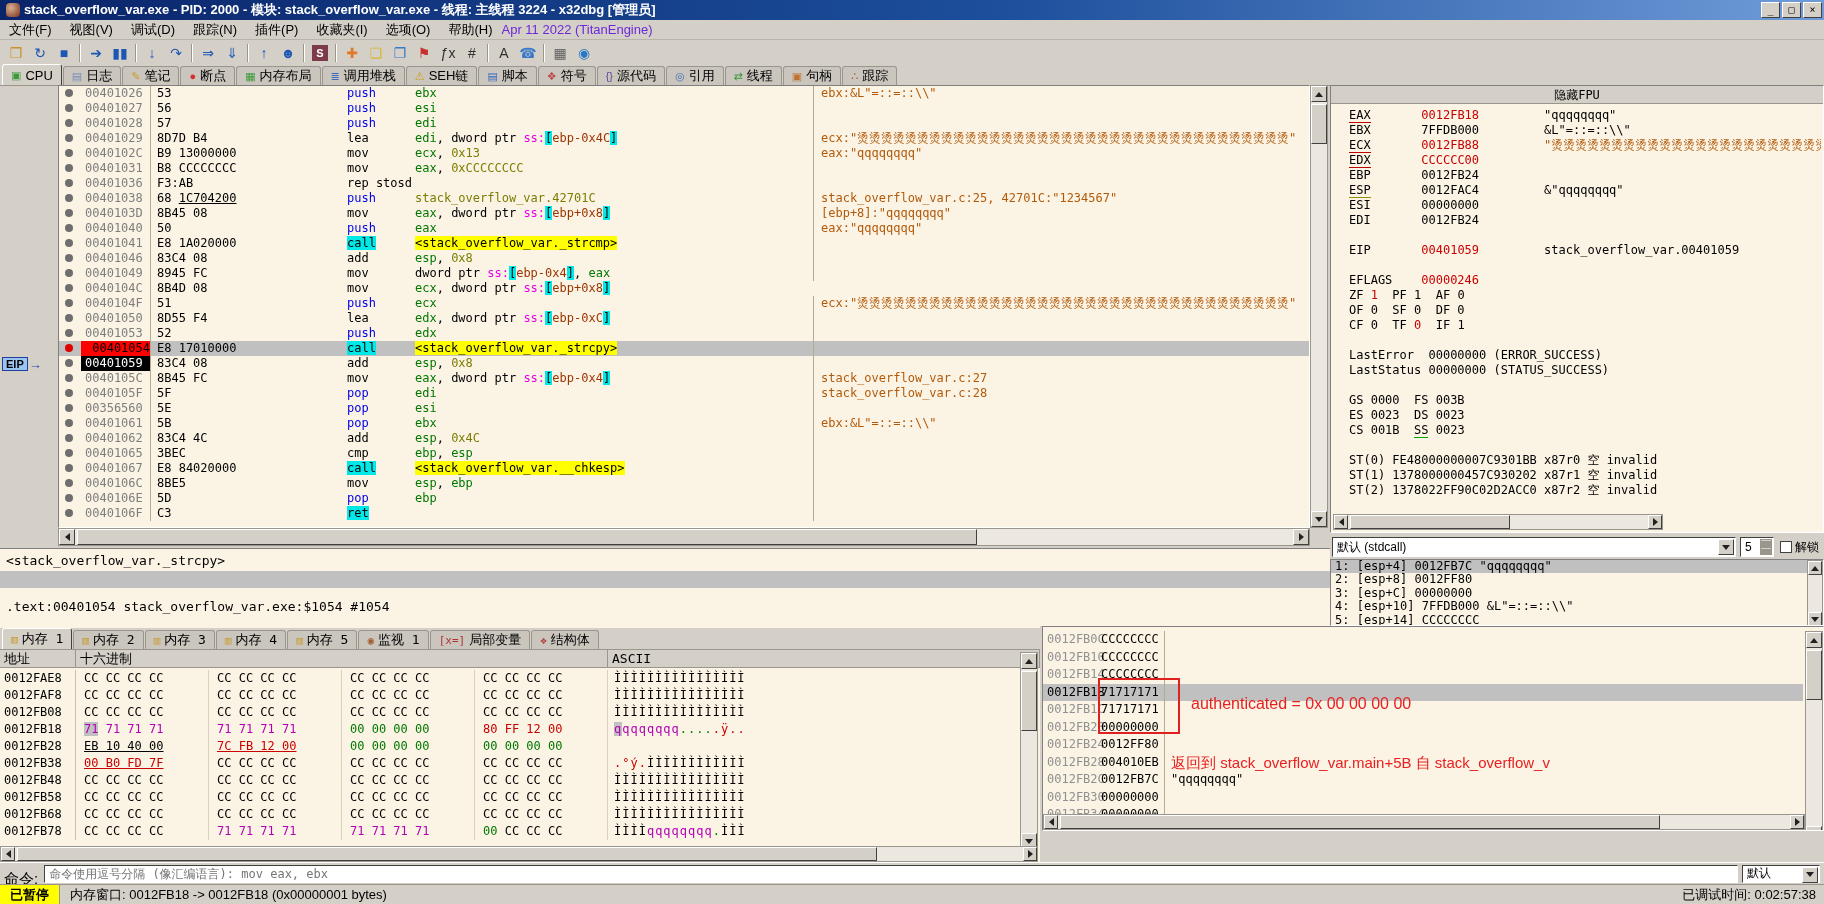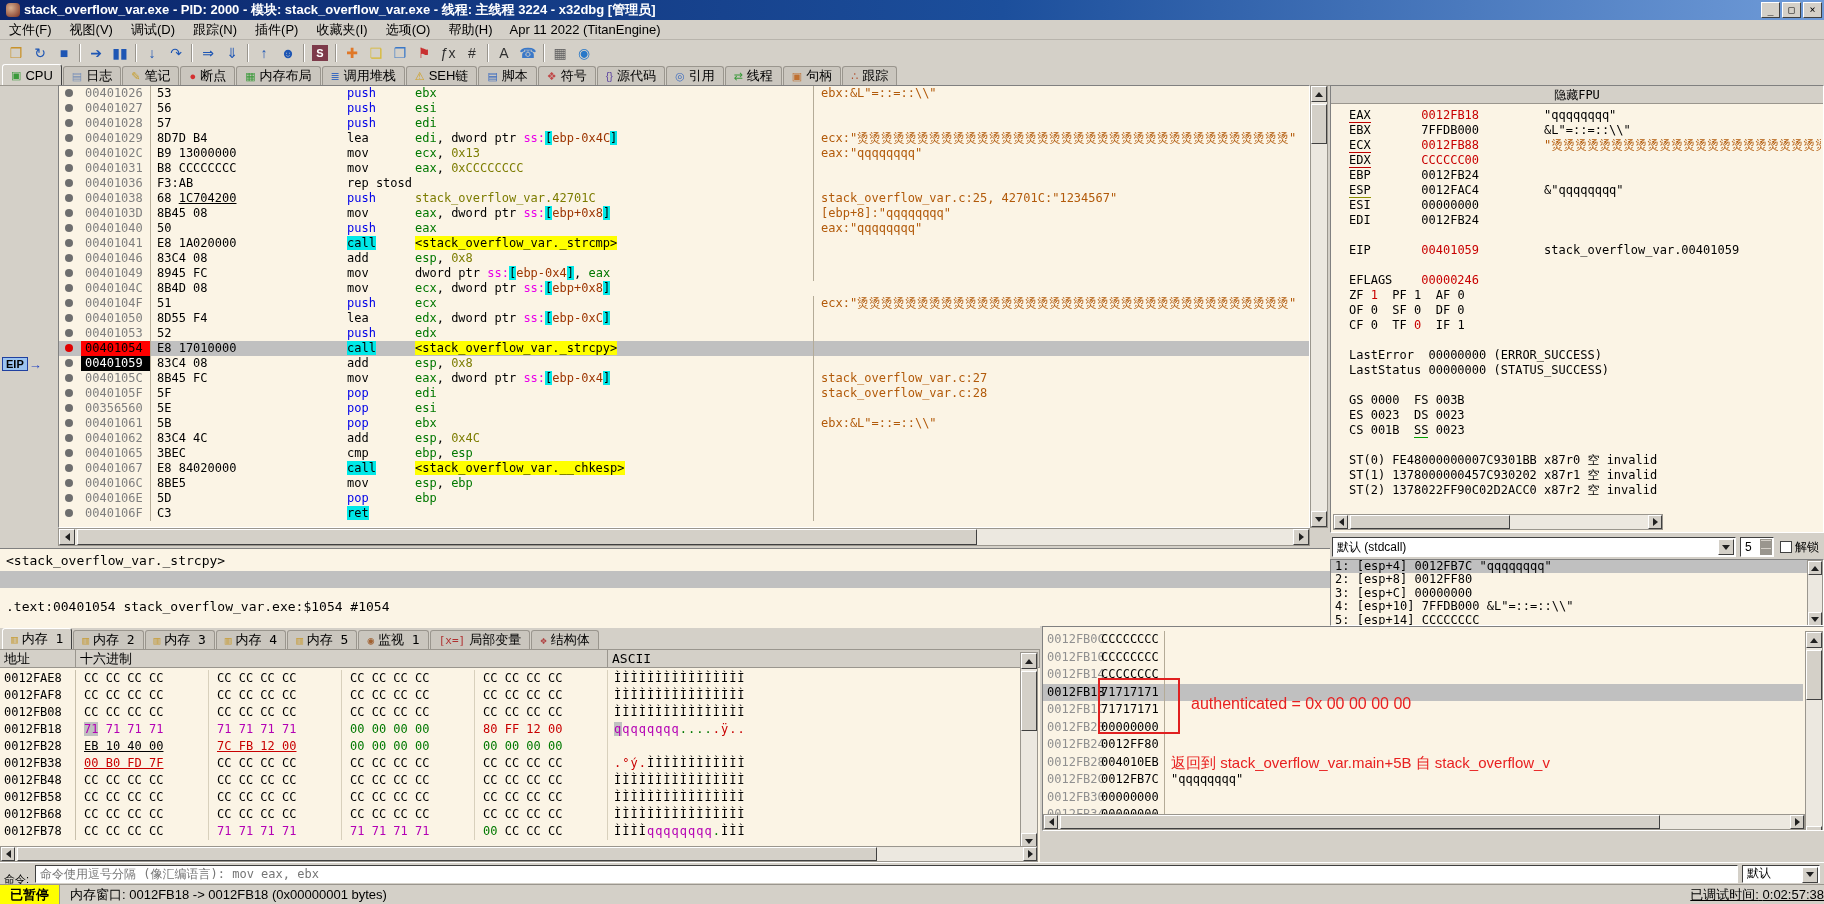--- a/index.html
+++ b/index.html
@@ -12,21 +12,21 @@
     display:flex;align-items:center;padding:0 2px;}
   #appicon{width:14px;height:14px;margin:0 4px;background:radial-gradient(circle at 35% 35%,#d8b090,#7a3020);
     border-radius:4px;flex:none;}
   #wintitle{color:#fff;font-weight:bold;font-size:13px;white-space:nowrap;overflow:hidden;flex:1;}
   .wbtn{width:19px;height:16px;background:#D4D0C8;border:1px solid;border-color:#fff #404040 #404040 #fff;
     margin-left:2px;font-size:10px;line-height:14px;text-align:center;color:#000;flex:none;font-family:"DejaVu Sans Mono",monospace;}
   
   #menubar{position:absolute;left:0;top:20px;width:1824px;height:20px;display:flex;align-items:center;
     font-size:13px;color:#000;border-bottom:1px solid #b8b4ac;}
   .menuitem{padding:2px 9px;white-space:nowrap;}
-  #buildinfo{color:#000000;margin-left:8px;white-space:nowrap;}
+  #buildinfo{color:#6d28d9;margin-left:0;white-space:nowrap;}
   
   #toolbar{position:absolute;left:0;top:41px;width:1824px;height:24px;display:flex;align-items:center;padding-left:4px;}
   .tbtn{width:24px;height:22px;display:flex;align-items:center;justify-content:center;font-size:14px;flex:none;}
   .tbtn i{font-style:normal;}
   .tbtn.tile i{background:#7d3a4a;color:#fff;width:16px;height:16px;font-size:11px;line-height:16px;text-align:center;font-weight:bold;}
   .tsep{width:2px;height:18px;border-left:1px solid #9a968e;border-right:1px solid #fff;margin:0 3px;flex:none;}
   
   #tabbar{position:absolute;left:0;top:65px;width:1824px;height:21px;display:flex;align-items:flex-end;
     border-bottom:1px solid #9a968e;padding-left:2px;}
   .tab{height:19px;display:flex;align-items:center;padding:0 8px;font-size:13px;color:#000;
@@ -45,21 +45,21 @@
   .u-r{border-bottom:2px solid #C00000}.u-g{border-bottom:2px solid #00A000}.u-o{border-bottom:2px solid #909000}
   .sb{background:#C0C0C0}
   
   #disasm{left:58px;top:85px;width:1252px;height:443px;}
   .drow{display:flex;height:15px;line-height:15px;white-space:pre;}
   .drow.sel{background:#C0C0C0;}
   .dot{width:22px;flex:none;position:relative;}
   .dot::after{content:"";position:absolute;left:6px;top:3px;width:8px;height:8px;border-radius:50%;background:#6e6e6e;}
   .dot.red::after{background:#E00000;}
   .daddr{width:70px;flex:none;color:#7E7E7E;border-right:1px solid #b4ab97;padding-left:4px;}
-  .daddr.a-bp{background:#FF0000;color:#000;}
+  .daddr.a-bp{background:#FF0000;color:#000;text-align:right;}
   .daddr.a-eip{background:#000;color:#fff;}
   .dbytes{width:190px;flex:none;padding-left:6px;}
   .dmnem{width:74px;flex:none;padding-left:6px;}
   .dops{width:398px;flex:none;}
   .dcmt{flex:1;border-left:1px solid #b4ab97;padding-left:7px;overflow:hidden;}
   #eipmark{position:absolute;left:2px;top:357px;height:14px;display:flex;align-items:center;z-index:5;}
   #eiplabel{background:#9CC4F0;border:1px solid #2040A0;font-size:11px;font-weight:bold;padding:0 3px;height:14px;line-height:12px;color:#000;}
   #eiparrow{color:#2040C0;font-size:13px;font-weight:bold;margin-left:1px;}
   
   .sbv,.sbh{position:absolute;background:#ECE8E0;border:1px solid #9a968e;}
@@ -114,28 +114,28 @@
   .srow.sel{background:#C0C0C0;}
   .saddr{width:58px;flex:none;color:#909090;padding-left:4px;}
   .saddr.a-sel{color:#000;}
   .sval{width:64px;flex:none;border-right:1px solid #b4ab97;}
   .scmt{flex:1;padding-left:6px;overflow:visible;}
   .scmt.bigred{font-family:"Liberation Sans",sans-serif;font-size:15px;color:#E82020;line-height:17px;}
   #redbox{position:absolute;left:55px;top:51px;width:82px;height:56px;border:2px solid #E02020;z-index:4;}
   #authnote{position:absolute;left:148px;top:68px;color:#E82020;font-size:16px;font-family:"Liberation Sans",sans-serif;white-space:nowrap;z-index:4;}
   
   #cmdrow{position:absolute;left:0;top:862px;width:1824px;height:22px;background:#D4D0C8;display:flex;align-items:center;border-top:1px solid #fff;}
-  #cmdlabel{font-size:11px;margin:12px 6px 0 4px;white-space:nowrap;}
+  #cmdlabel{font-size:15px;margin:12px 6px 0 4px;white-space:nowrap;}
   #cmdinput{flex:1;height:18px;border:1px solid;border-color:#404040 #fff #fff #404040;background:#fff;
     font-family:"DejaVu Sans Mono",monospace;font-size:12px;padding-left:4px;}
   #cmdprofile{width:78px;height:18px;margin:0 4px;}
   #statusbar{position:absolute;left:0;top:884px;width:1824px;height:20px;background:#D4D0C8;display:flex;align-items:center;border-top:1px solid #9a968e;font-size:13px;}
   #statusstate{background:#FFFF00;font-weight:bold;padding:0 10px;height:100%;display:flex;align-items:center;border-right:1px solid #9a968e;}
   #statusmsg{margin-left:10px;flex:1;white-space:nowrap;overflow:hidden;}
-  #statustime{white-space:nowrap;text-decoration:underline;}
+  #statustime{margin-right:8px;white-space:nowrap;}
 </style>
 </head>
 <body>
 
 <div id="win">
 
   <div id="titlebar">
     <span id="appicon"></span>
     <span id="wintitle">stack_overflow_var.exe - PID: 2000 - 模块: stack_overflow_var.exe - 线程: 主线程 3224 - x32dbg [管理员]</span>
     <span class="wbtn">_</span>

